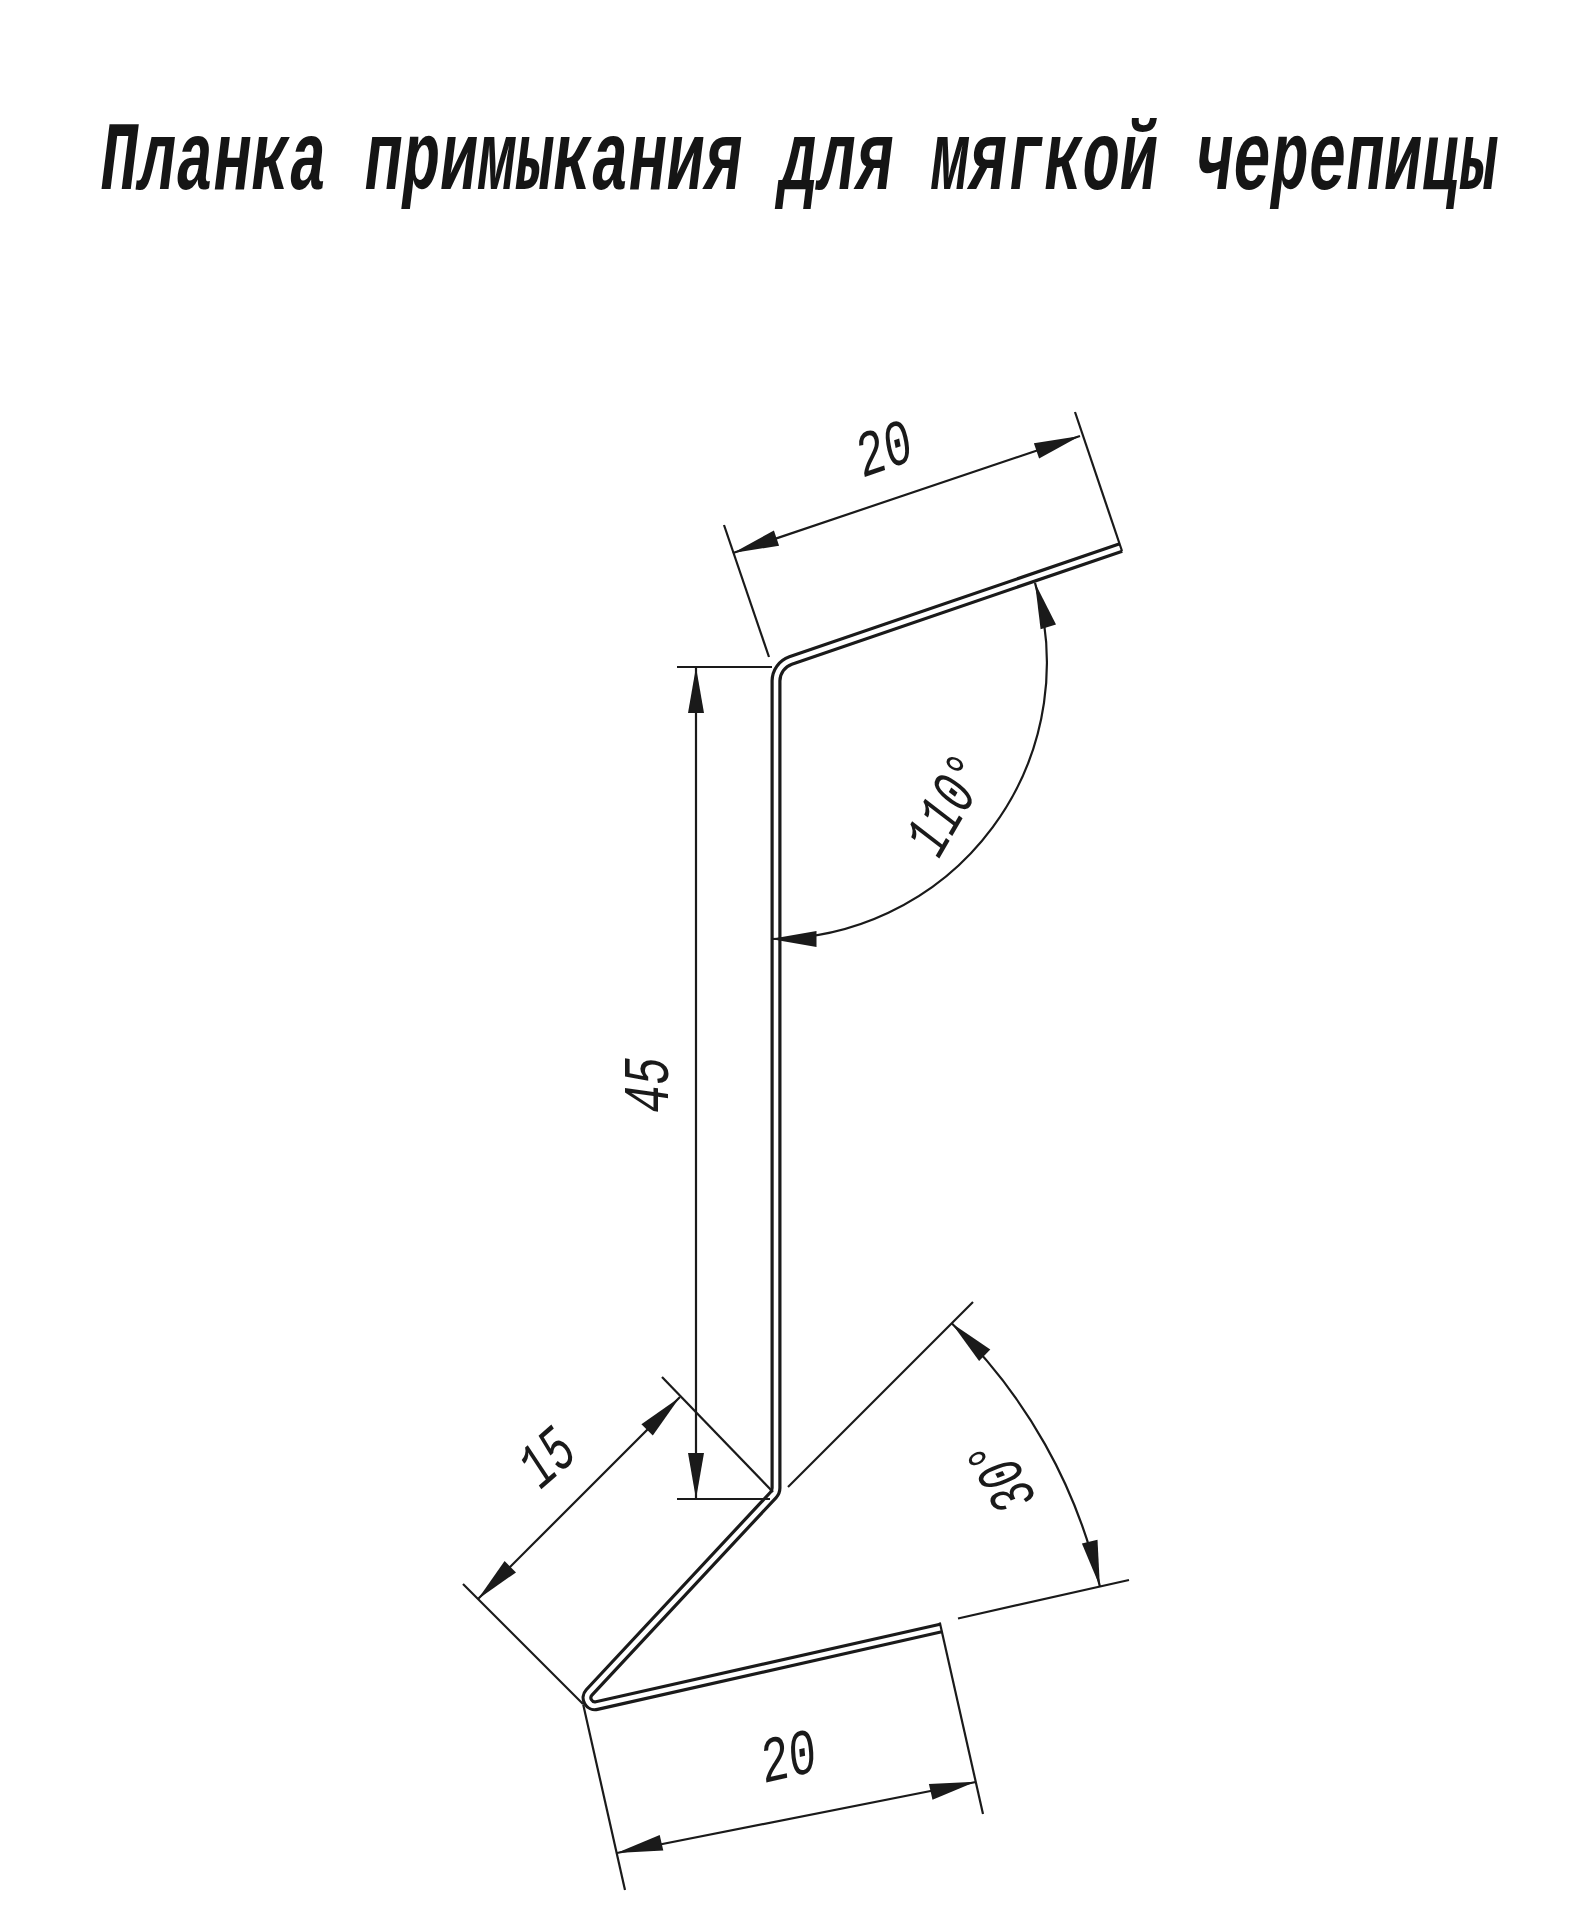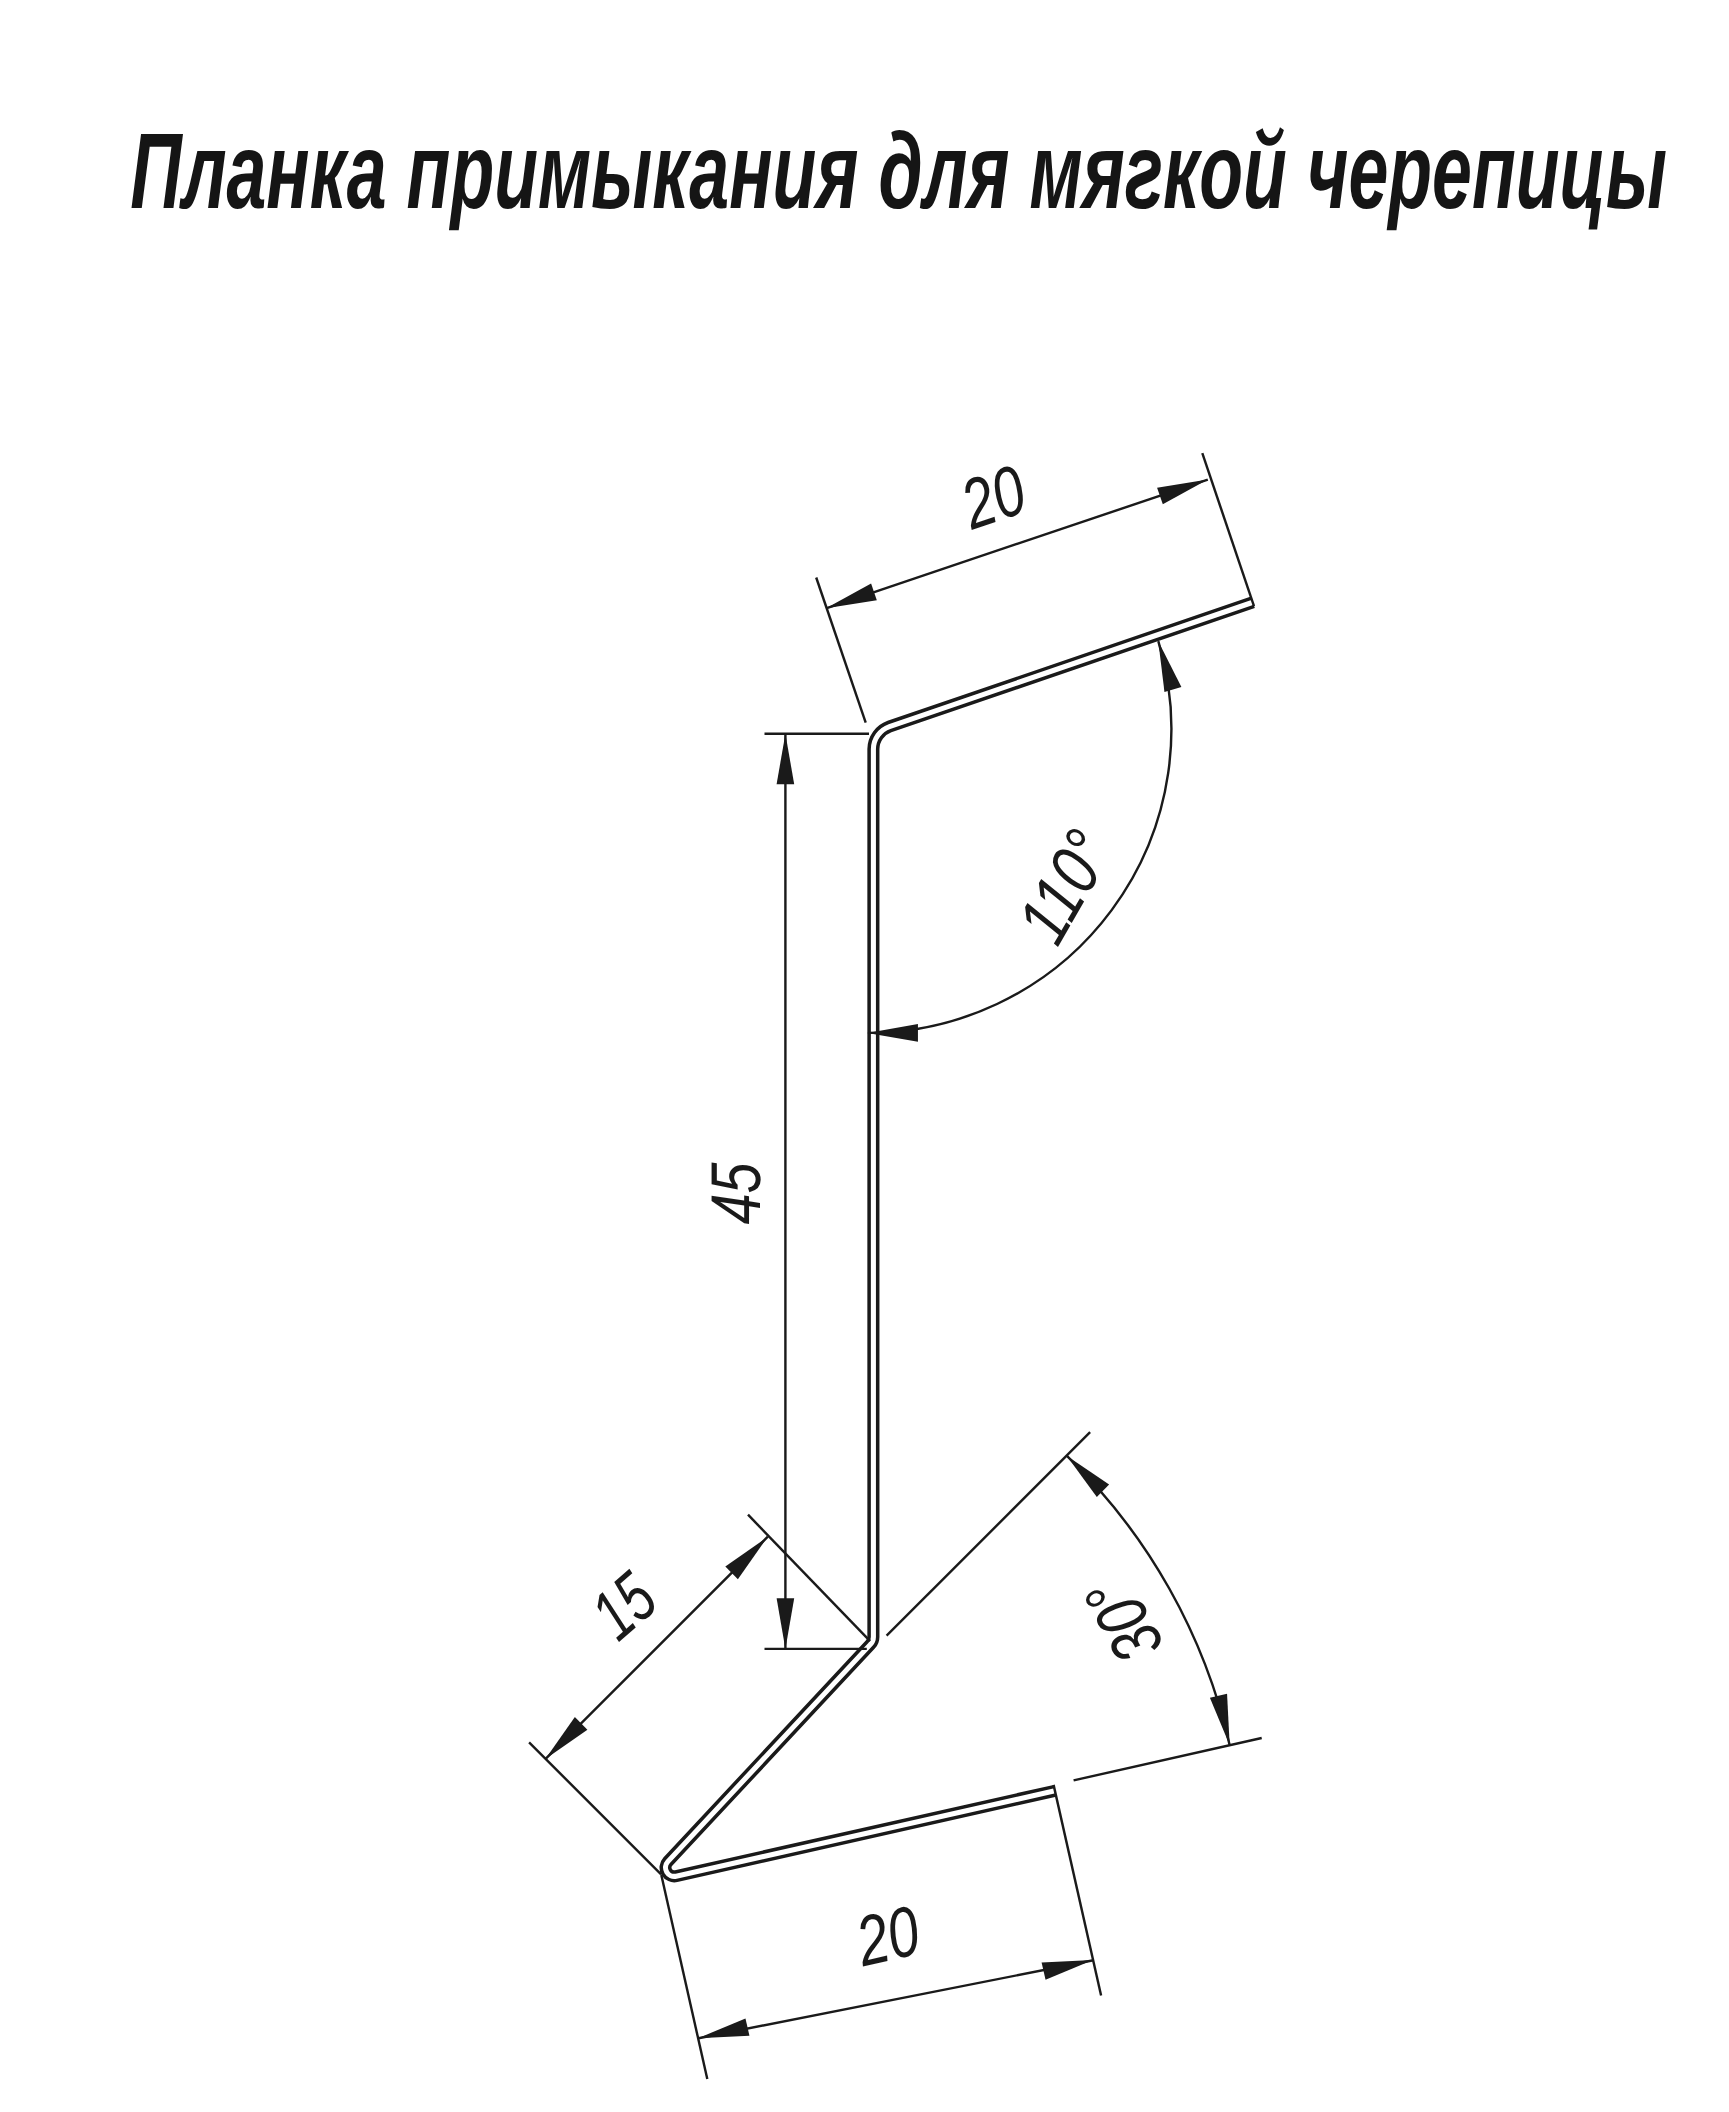--- a/index.html
+++ b/index.html
@@ -5,23 +5,22 @@
   html, body {
     margin: 0;
     padding: 0;
     background: #ffffff;
   }
   .page {
     position: relative;
     width: 1536px;
     height: 1920px;
     background: #ffffff;
-    font-family: Liberation Sans, sans-serif;
+    font-family: Liberation Mono, monospace;
     overflow: hidden;
-    margin-left: 18px;
   }
   svg { display: block; }
   .sheet-core {
     fill: none;
     stroke: #1a1a1a;
     stroke-width: 11;
     stroke-linecap: butt;
   }
   .sheet-gap {
     fill: none;

